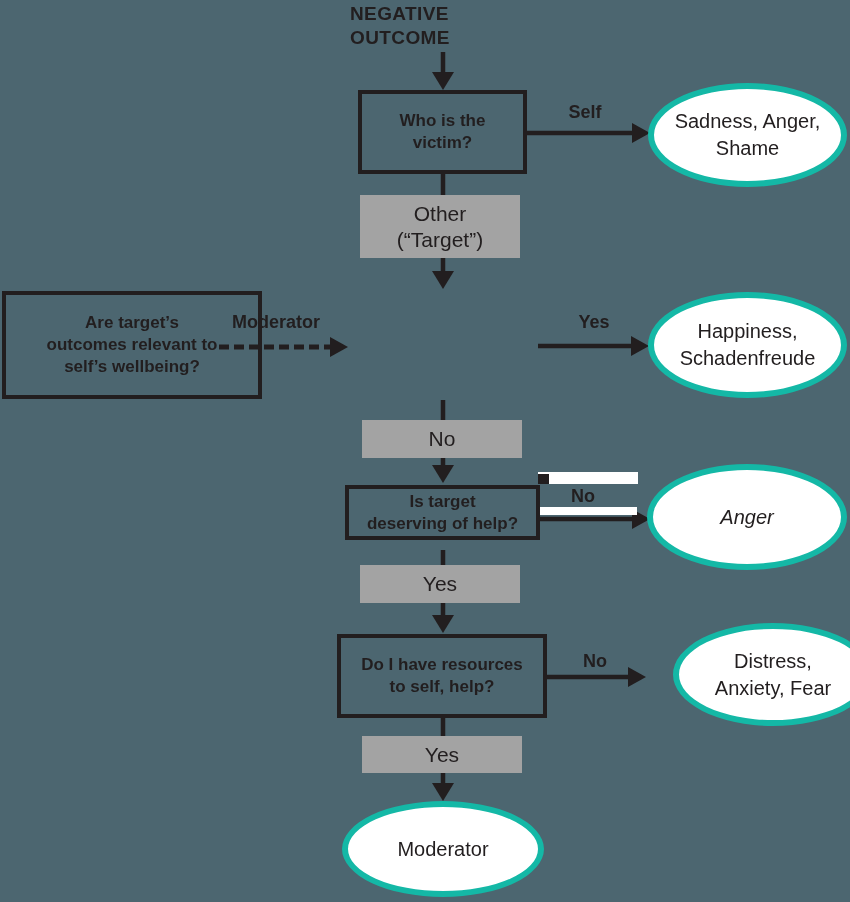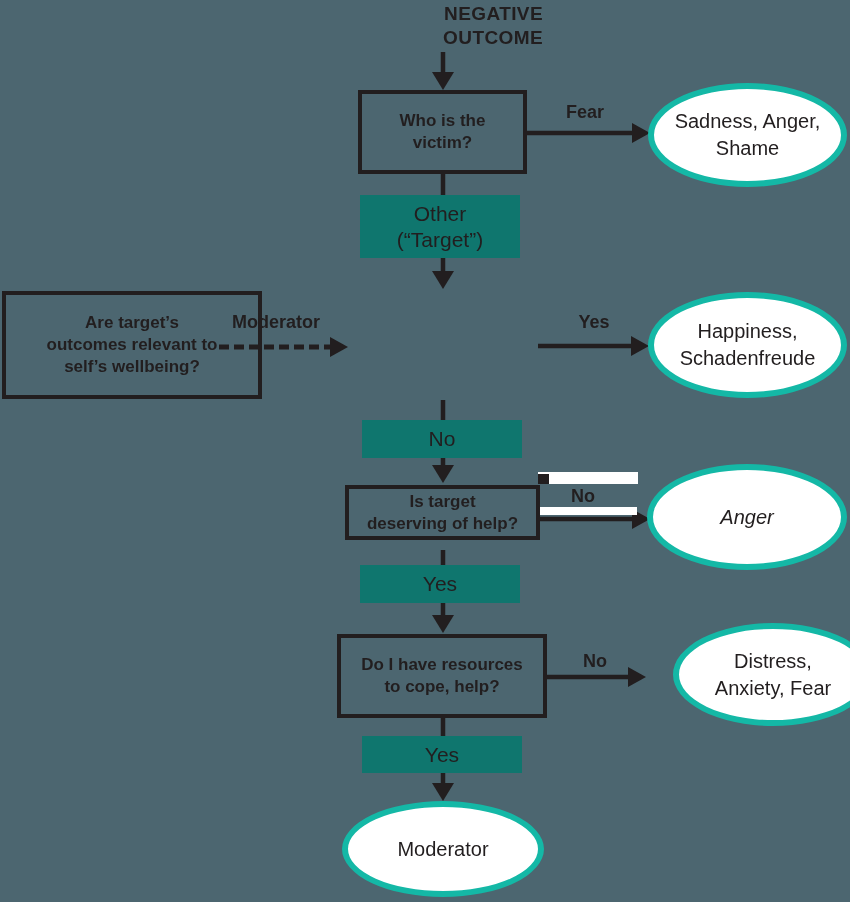--- a/index.html
+++ b/index.html
@@ -5,38 +5,38 @@
   html,body { margin:0; padding:0; }
   .stage {
     position:relative; width:850px; height:902px;
     background:#4C6670;
     font-family:"Liberation Sans", sans-serif;
     color:#221E1F;
     overflow:hidden;
   }
   .prewrap { white-space:pre-line; }
   .start-label {
-    position:absolute; left:343px; top:2px; width:200px;
+    position:absolute; left:350px; top:2px; width:200px;
     font-weight:bold; font-size:19px; line-height:24px;
-    text-align:right; white-space:pre-line; letter-spacing:0.4px;
+    text-align:left; white-space:pre-line; letter-spacing:0.4px;
   }
   .dbox {
     position:absolute; box-sizing:border-box;
     border:4px solid #221E1F; background:transparent;
     display:flex; align-items:center; justify-content:center;
     text-align:center; font-weight:bold; font-size:17px; line-height:22px;
   }
   .ellipse {
     position:absolute; box-sizing:border-box;
     background:#FFFFFF; border:6px solid #14b8a6; border-radius:50%;
     display:flex; align-items:center; justify-content:center;
     text-align:center; font-size:20px; line-height:27px;
   }
   .wlabel {
-    position:absolute; background:#0f766e;
+    position:absolute; background:#a3a3a3;
     display:flex; align-items:center; justify-content:center;
     text-align:center; font-size:21px; line-height:26px;
   }
   .blabel {
     position:absolute; font-weight:bold; font-size:18px; text-align:center;
   }
   .artifact { position:absolute; background:#FFFFFF; }
   .artifact-dark { position:absolute; background:#221E1F; }
   svg.connectors { position:absolute; left:0; top:0; }
   svg.connectors line { stroke:#221E1F; stroke-width:4.5; }
@@ -106,21 +106,21 @@
     <span class="prewrap">Are target’s
 outcomes relevant to
 self’s wellbeing?</span>
   </div>
   <div class="dbox" style="left:345px; top:485px; width:195px; height:55px;">
     <span class="prewrap">Is target
 deserving of help?</span>
   </div>
   <div class="dbox" style="left:337px; top:634px; width:210px; height:84px;">
     <span class="prewrap">Do I have resources
-to cope, help?</span>
+to self, help?</span>
   </div>
 
   <div class="ellipse" style="left:648px; top:83px; width:199px; height:104px;">
     <span class="prewrap">Sadness, Anger,
 Shame</span>
   </div>
   <div class="ellipse" style="left:648px; top:292px; width:199px; height:106px;">
     <span class="prewrap">Happiness,
 Schadenfreude</span>
   </div>
@@ -142,19 +142,19 @@
   <div class="wlabel" style="left:362px; top:420px; width:160px; height:38px;">
     <span>No</span>
   </div>
   <div class="wlabel" style="left:360px; top:565px; width:160px; height:38px;">
     <span>Yes</span>
   </div>
   <div class="wlabel" style="left:362px; top:736px; width:160px; height:37px;">
     <span>Yes</span>
   </div>
 
-  <div class="blabel" style="left:560px; top:102px; width:50px;">Fear</div>
+  <div class="blabel" style="left:560px; top:102px; width:50px;">Self</div>
   <div class="blabel" style="left:569px; top:312px; width:50px;">Yes</div>
   <div class="blabel" style="left:558px; top:486px; width:50px;">No</div>
   <div class="blabel" style="left:570px; top:651px; width:50px;">No</div>
   <div class="blabel" style="left:226px; top:312px; width:100px;">Moderator</div>
 
 </div>
 
 </body></html>

